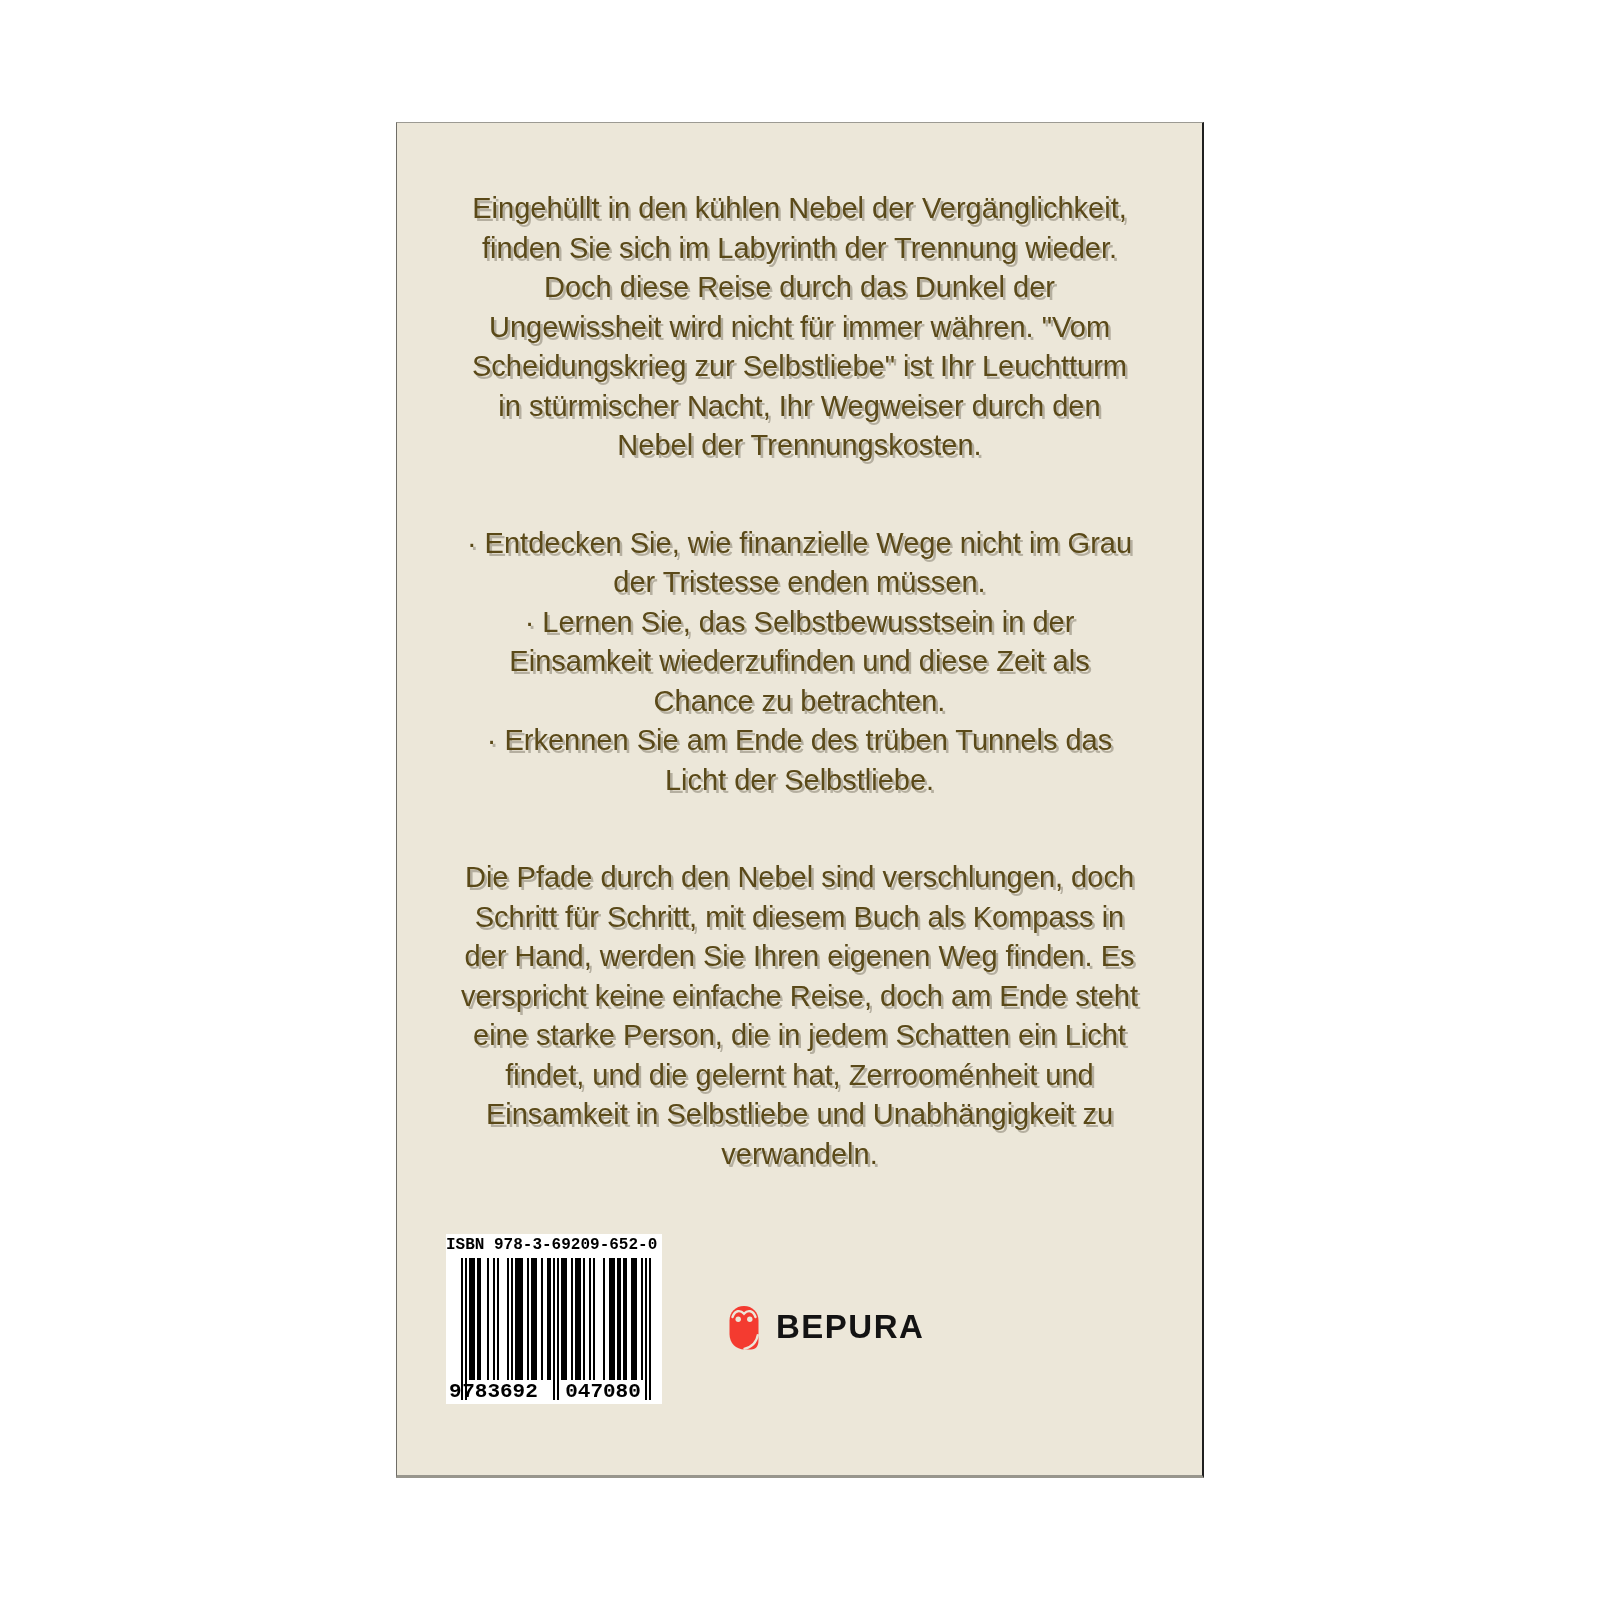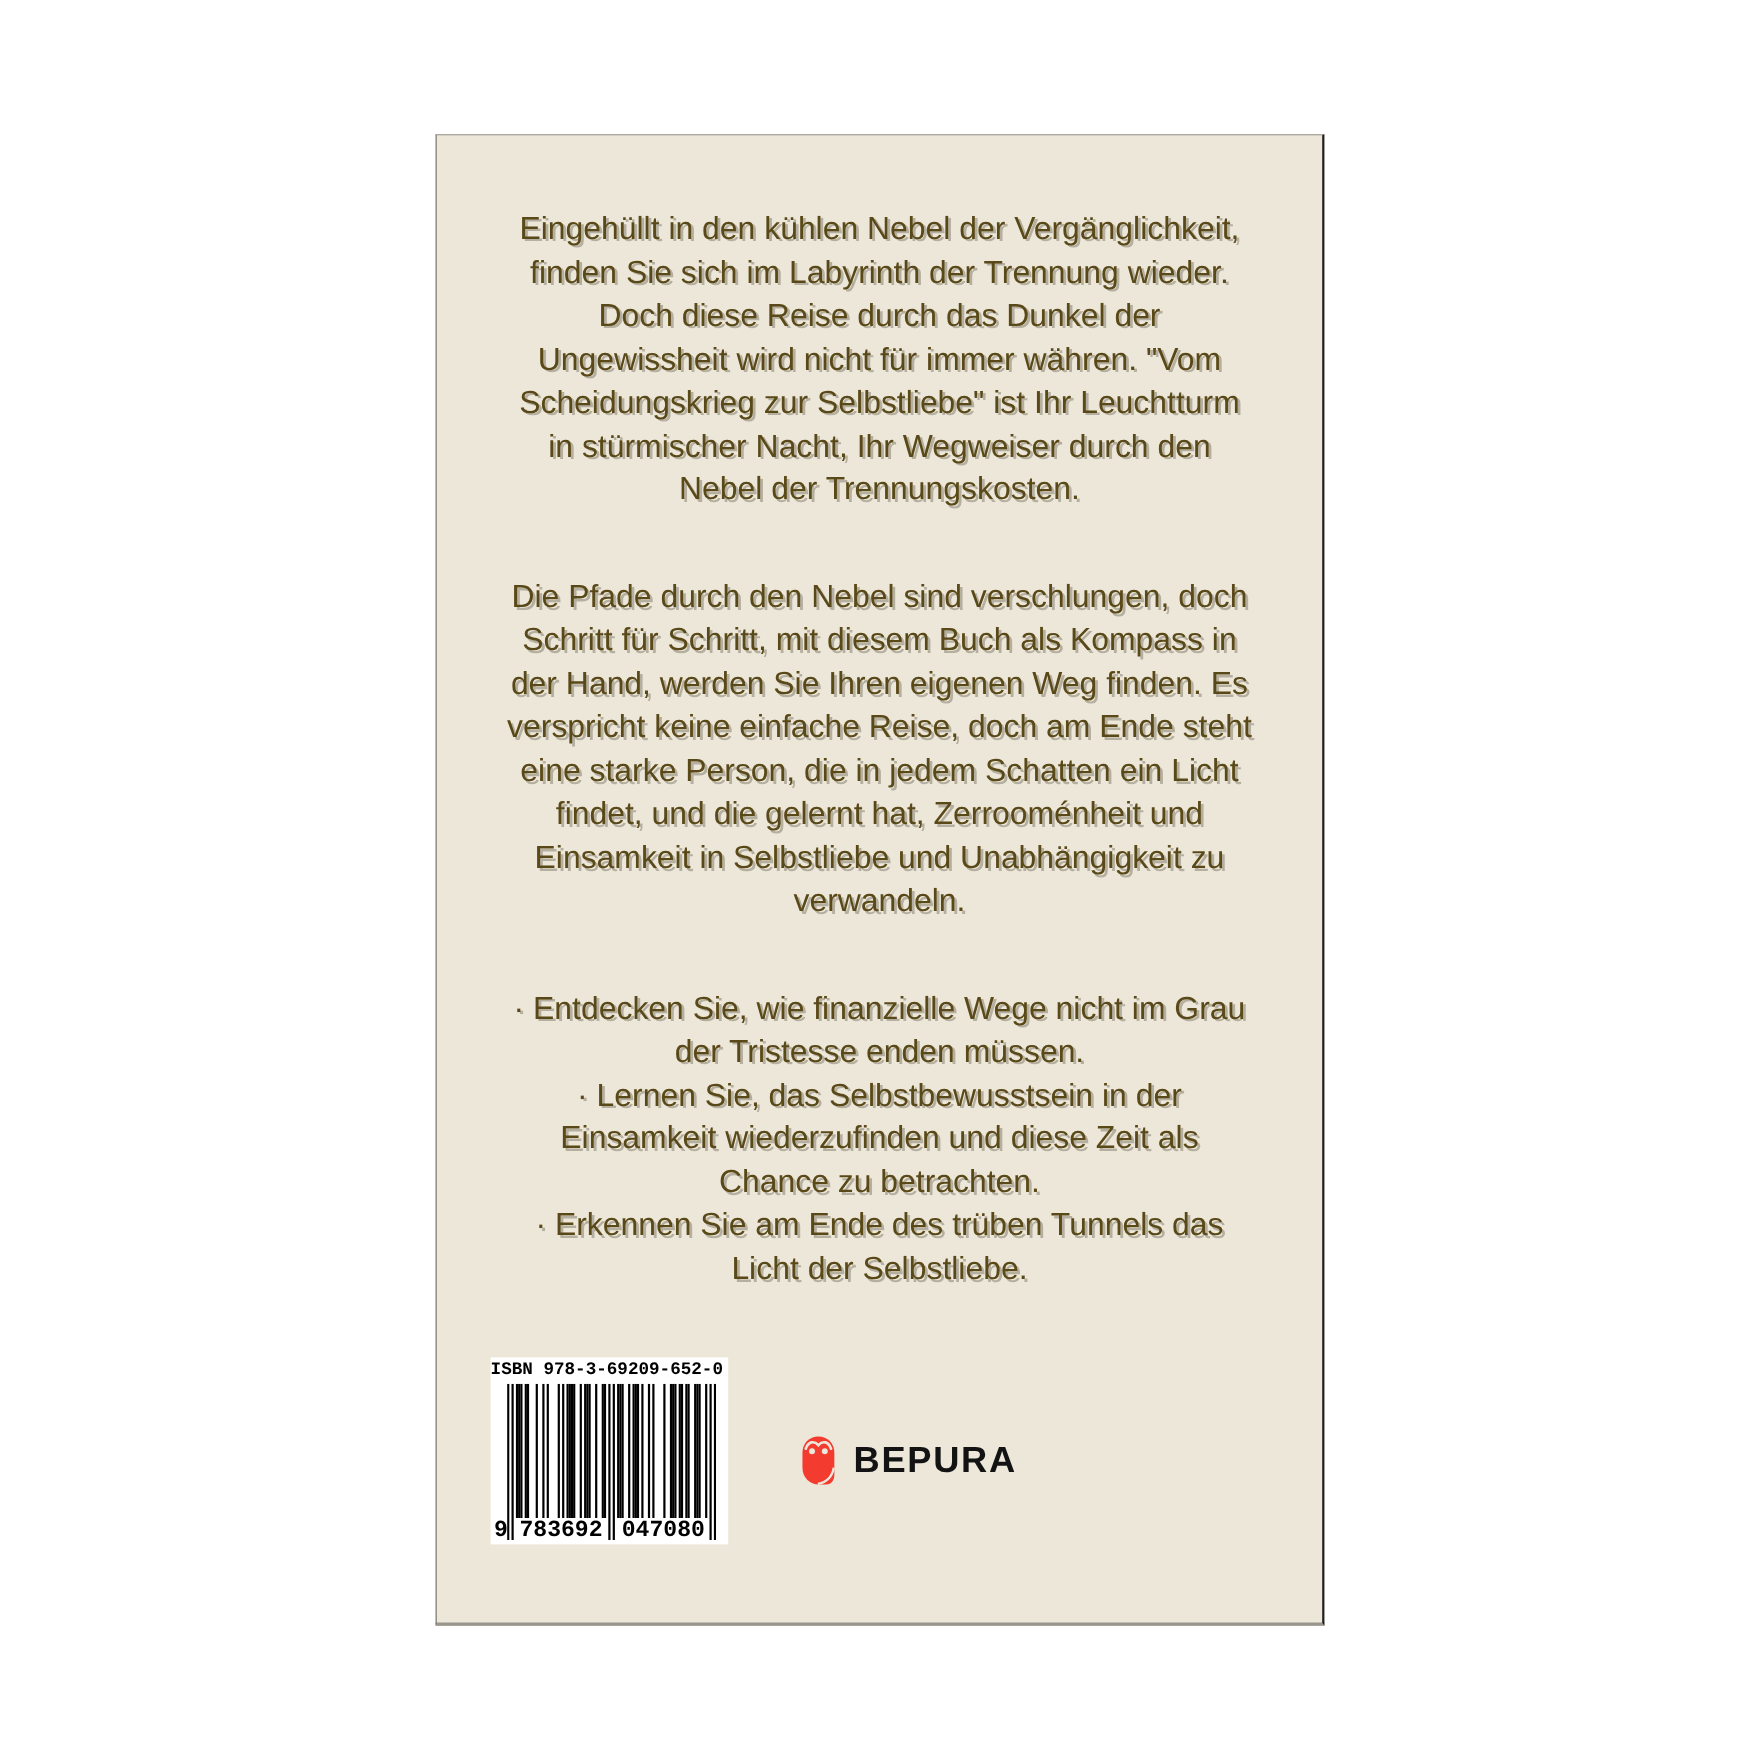--- a/index.html
+++ b/index.html
@@ -60,21 +60,21 @@
   }
   .bdigit{
     position:absolute;bottom:2px;
     font-family:"Liberation Mono",monospace;
     font-weight:700;
     font-size:21px;
     color:var(--bar-ink);
     line-height:21px;
   }
   .d1{left:3px;}
-  .d2{left:22px;width:84px;text-align:center;}
+  .d2{left:12px;width:84px;text-align:center;}
   .d3{left:115px;width:84px;text-align:center;}
   
   .logo{
     position:absolute;left:330px;top:1180px;height:48px;
     display:flex;align-items:center;gap:15px;
   }
   .logo-text{
     font-weight:700;
     font-size:33px;
     letter-spacing:1.5px;
@@ -87,35 +87,35 @@
 <div class="cover">
 
   <div class="blurb">
     <p>Eingehüllt in den kühlen Nebel der Vergänglichkeit,
 finden Sie sich im Labyrinth der Trennung wieder.
 Doch diese Reise durch das Dunkel der
 Ungewissheit wird nicht für immer währen. "Vom
 Scheidungskrieg zur Selbstliebe" ist Ihr Leuchtturm
 in stürmischer Nacht, Ihr Wegweiser durch den
 Nebel der Trennungskosten.</p>
+    <p>· Entdecken Sie, wie finanzielle Wege nicht im Grau
+der Tristesse enden müssen.
+· Lernen Sie, das Selbstbewusstsein in der
+Einsamkeit wiederzufinden und diese Zeit als
+Chance zu betrachten.
+· Erkennen Sie am Ende des trüben Tunnels das
+Licht der Selbstliebe.</p>
     <p>Die Pfade durch den Nebel sind verschlungen, doch
 Schritt für Schritt, mit diesem Buch als Kompass in
 der Hand, werden Sie Ihren eigenen Weg finden. Es
 verspricht keine einfache Reise, doch am Ende steht
 eine starke Person, die in jedem Schatten ein Licht
 findet, und die gelernt hat, Zerrooménheit und
 Einsamkeit in Selbstliebe und Unabhängigkeit zu
 verwandeln.</p>
-    <p>· Entdecken Sie, wie finanzielle Wege nicht im Grau
-der Tristesse enden müssen.
-· Lernen Sie, das Selbstbewusstsein in der
-Einsamkeit wiederzufinden und diese Zeit als
-Chance zu betrachten.
-· Erkennen Sie am Ende des trüben Tunnels das
-Licht der Selbstliebe.</p>
   </div>
 
   <div class="barcode-box">
     <div class="isbn-label">ISBN 978-3-69209-652-0</div>
     <svg id="barcode-svg" class="bars" width="190" height="142">
         <rect x="0" y="0" width="2" height="142" fill="#000000"></rect>
         <rect x="4" y="0" width="2" height="142" fill="#000000"></rect>
         <rect x="8" y="0" width="2" height="122" fill="#000000"></rect>
         <rect x="10" y="0" width="2" height="122" fill="#000000"></rect>
         <rect x="12" y="0" width="2" height="122" fill="#000000"></rect>

